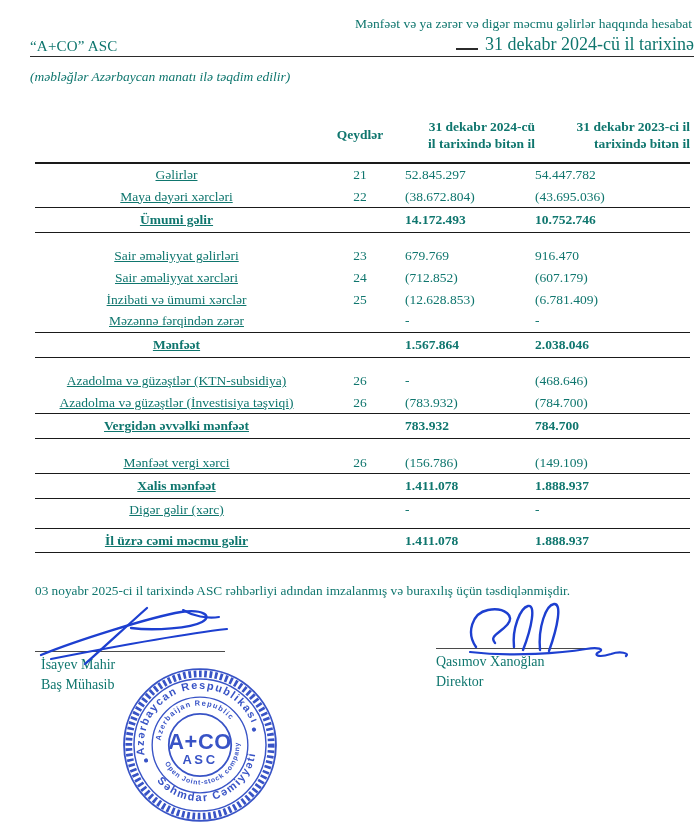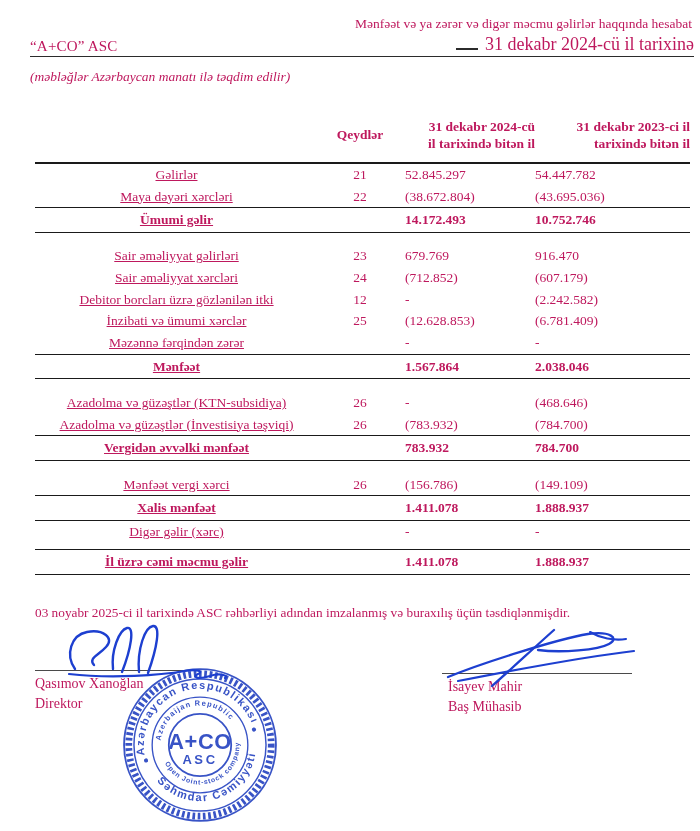--- a/index.html
+++ b/index.html
@@ -1,20 +1,20 @@
 <!DOCTYPE html>
 <html lang="az" style="--stamp-color: #2a47c2; --ink: #1d3fd0;"><head>
 <meta charset="utf-8">
 <style>
   :root { --stamp-color:#2a47c2; --ink:#1d3fd0; --rule:#1a1a1a; }
   * { margin:0; padding:0; box-sizing:border-box; }
   html,body { background:#fff; }
   .page {
     position:relative; width:700px; height:831px; margin:0 auto;
-    background:#ffffff; color:#be185d; overflow:hidden;
+    background:#ffffff; color:#0f766e; overflow:hidden;
     font-family:"Liberation Serif","DejaVu Serif",serif; font-size:13.5px;
   }
   
   .doc-header { padding:16px 6px 0 30px; }
   .report-title { text-align:right; font-size:13.5px; padding-right:2px; }
   .company-row {
     display:flex; justify-content:space-between; align-items:flex-end;
     border-bottom:1.4px solid #2b2b2b; padding-bottom:1px; margin-top:2px;gap:33px;
   }
   .company-name { font-size:15px; letter-spacing:.2px; }
@@ -122,26 +122,20 @@
           <td class="num">679.769</td>
           <td class="num">916.470</td>
         </tr>
         <tr>
           <td class="label">Sair əməliyyat xərcləri</td>
           <td class="note">24</td>
           <td class="num">(712.852)</td>
           <td class="num">(607.179)</td>
         </tr>
         <tr>
-          <td class="label">Debitor borcları üzrə gözlənilən itki</td>
-          <td class="note">12</td>
-          <td class="num">-</td>
-          <td class="num">(2.242.582)</td>
-        </tr>
-        <tr>
           <td class="label">İnzibati və ümumi xərclər</td>
           <td class="note">25</td>
           <td class="num">(12.628.853)</td>
           <td class="num">(6.781.409)</td>
         </tr>
         <tr class="rule-below">
           <td class="label">Məzənnə fərqindən zərər</td>
           <td class="note"></td>
           <td class="num">-</td>
           <td class="num">-</td>
@@ -199,41 +193,41 @@
           <td class="note"></td>
           <td class="num">1.411.078</td>
           <td class="num">1.888.937</td>
         </tr>
       </tbody>
   </table>
 
   <div class="approval-note">03 noyabr 2025-ci il tarixində ASC rəhbərliyi adından imzalanmış və buraxılış üçün təsdiqlənmişdir.</div>
 
   <div class="sig-area">
+    <div class="sig-block sig-right">
+      <svg class="signature" width="198" height="62" viewBox="0 0 198 62">
+        <path class="ink" stroke-width="2.3" d="M6 50 C40 36 116 12 146 7 C168 4 178 11 167 17 C156 23 120 26 96 23"></path>
+        <path class="ink" stroke-width="2.3" d="M112 3 C94 19 66 45 50 59"></path>
+        <path class="ink" stroke-width="2.1" d="M16 54 C62 45 140 30 192 24"></path>
+        <path class="ink" stroke-width="2.1" d="M148 5 C158 11 172 14 184 12"></path>
+      </svg>
+      <div class="sig-line"></div>
+      <div class="sig-name">İsayev Mahir</div>
+      <div class="sig-title">Baş Mühasib</div>
+    </div>
     <div class="sig-block sig-left">
       <svg class="signature" width="176" height="60" viewBox="0 0 176 60">
         <path class="ink" stroke-width="2.4" d="M12 46 C2 32 8 12 24 9 C40 6 52 15 43 24 C35 33 25 35 31 42"></path>
         <path class="ink" stroke-width="2.4" d="M50 46 C48 28 56 7 64 5 C72 3 68 26 59 49"></path>
         <path class="ink" stroke-width="2.4" d="M76 49 C74 26 82 4 90 3 C98 2 94 25 85 50"></path>
         <path class="ink" stroke-width="2.2" d="M6 51 C50 56 98 52 122 48 C134 46 141 48 135 51 C129 54 134 57 147 53 C156 50 166 52 162 55"></path>
       </svg>
       <div class="sig-line"></div>
       <div class="sig-name">Qasımov Xanoğlan</div>
       <div class="sig-title">Direktor</div>
-    </div>
-    <div class="sig-block sig-right">
-      <svg class="signature" width="198" height="62" viewBox="0 0 198 62">
-        <path class="ink" stroke-width="2.3" d="M6 50 C40 36 116 12 146 7 C168 4 178 11 167 17 C156 23 120 26 96 23"></path>
-        <path class="ink" stroke-width="2.3" d="M112 3 C94 19 66 45 50 59"></path>
-        <path class="ink" stroke-width="2.1" d="M16 54 C62 45 140 30 192 24"></path>
-        <path class="ink" stroke-width="2.1" d="M148 5 C158 11 172 14 184 12"></path>
-      </svg>
-      <div class="sig-line"></div>
-      <div class="sig-name">İsayev Mahir</div>
-      <div class="sig-title">Baş Mühasib</div>
     </div>
   </div>
 
   <svg class="stamp" viewBox="0 0 150 150">
     <defs>
       <path id="arc-outer-top" d="M 21 75 A 54 54 0 1 1 129 75"></path>
       <path id="arc-outer-bot" d="M 21 75 A 54 54 0 0 0 129 75"></path>
       <path id="arc-inner-top" d="M 37 75 A 38 38 0 1 1 113 75"></path>
       <path id="arc-inner-bot" d="M 37 75 A 38 38 0 0 0 113 75"></path>
     </defs>

